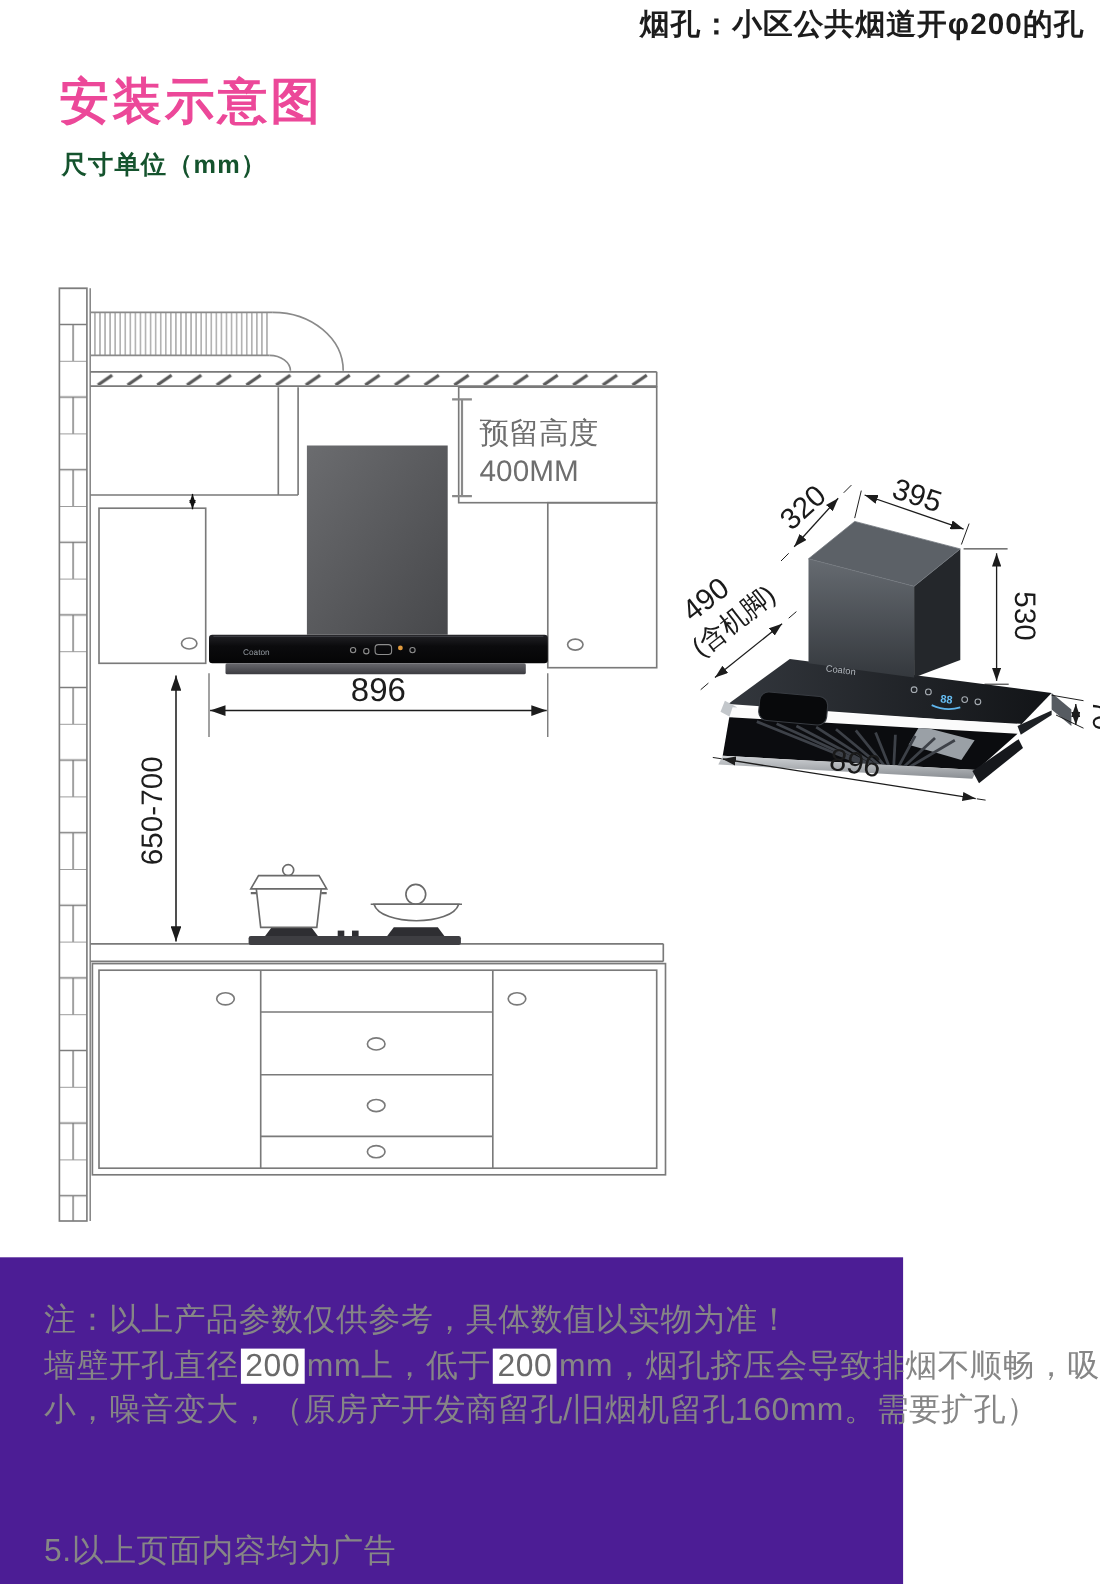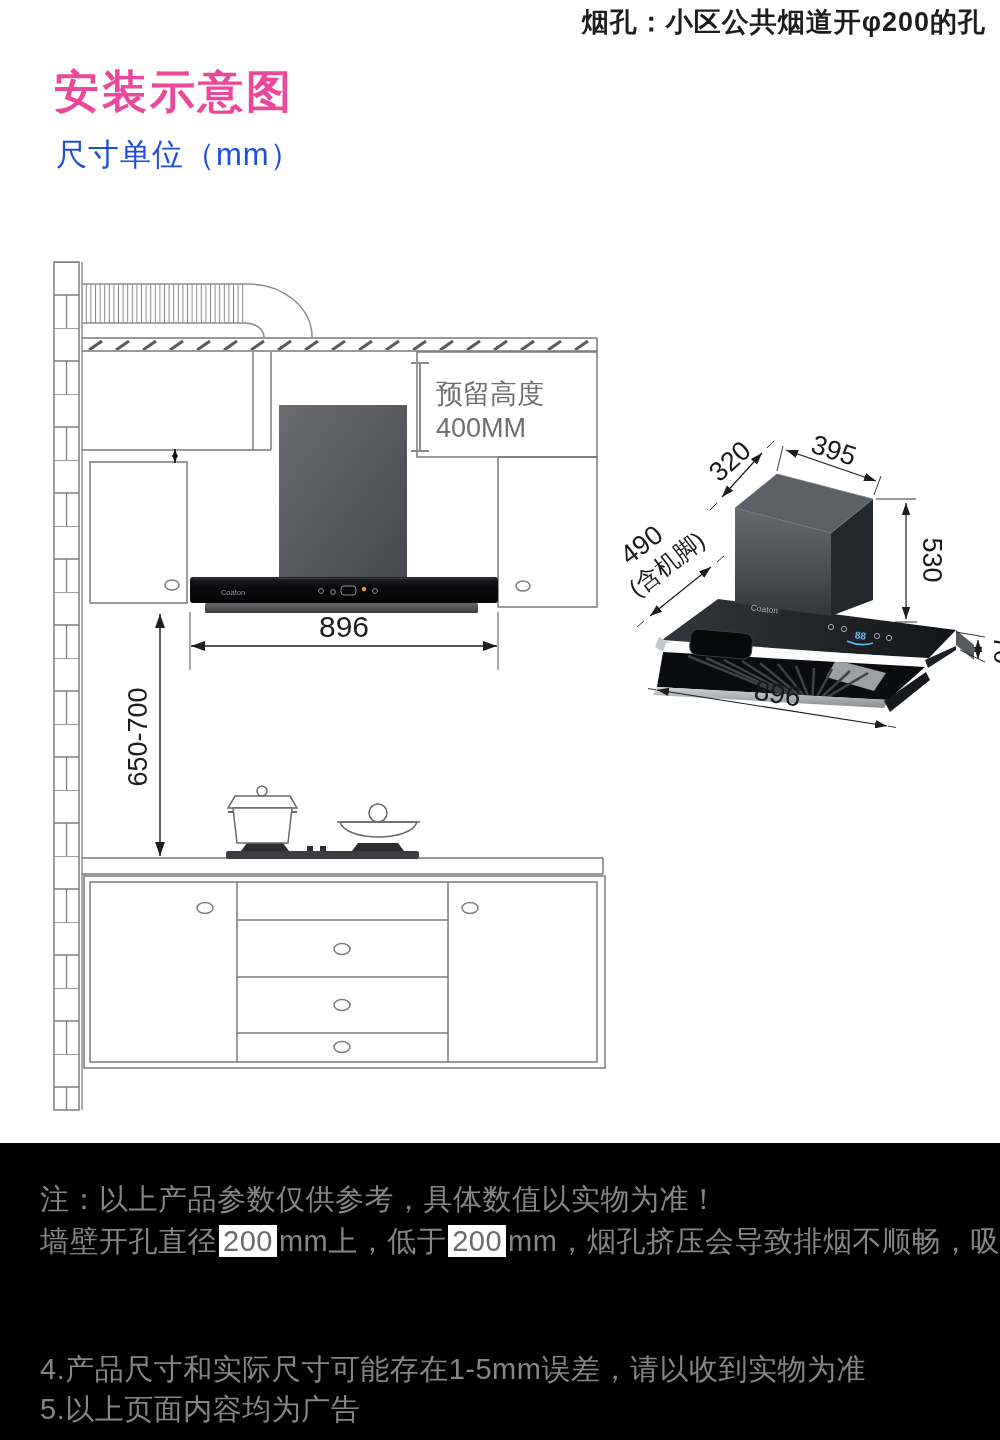--- a/index.html
+++ b/index.html
@@ -9,25 +9,25 @@
   }
   .top-note{
     position:absolute;top:8px;right:14px;text-align:left;
     font-size:27px;font-weight:bold;color:#1c1c1c;line-height:29px;letter-spacing:1px;
   }
   .page-title{
     position:absolute;left:54px;top:62px;font-size:45px;font-weight:bold;
     color:#ec4899;letter-spacing:3px;
   }
   .page-subtitle{
-    position:absolute;left:56px;top:134px;font-size:31px;color:#1d4ed8;letter-spacing:1px;
+    position:absolute;left:56px;top:134px;font-size:23px;color:#14532d;letter-spacing:1px;font-weight:bold;
   }
   .diagram-svg{position:absolute;left:0;top:0;}
   .notes-panel{
-    position:absolute;left:0;top:1143px;width:1000px;height:297px;background:#000000;
+    position:absolute;left:0;top:1143px;width:821px;height:297px;background:#4c1d95;
   }
   .note-line{
     position:absolute;left:40px;font-size:29px;color:#868686;white-space:nowrap;letter-spacing:0.5px;
   }
   .hl{
     background:#ffffff;color:#6a6a6a;padding:0 4px;margin:12px 2px;text-align:center;
   }
   svg text{font-family:"Liberation Sans","DejaVu Sans",sans-serif;}
 </style>
 </head>
@@ -248,15 +248,15 @@
       <text x="8" y="30" font-size="24" text-anchor="middle">(含机脚)</text>
     </g>
     <text transform="translate(994,650) rotate(90)" font-size="25" text-anchor="middle">70</text>
     <text transform="translate(776,703) rotate(9)" font-size="28" text-anchor="middle">896</text>
   </g>
 </svg>
 
 <div class="notes-panel">
   <div class="note-line" style="top:37px">注：以上产品参数仅供参考，具体数值以实物为准！</div>
   <div class="note-line" style="top:79px"><span>墙壁开孔直径</span><span class="hl">200</span><span>mm上，低于</span><span class="hl">200</span><span>mm，烟孔挤压会导致排烟不顺畅，吸力变</span></div>
-  <div class="note-line" style="top:207px">4.产品尺寸和实际尺寸可能存在1-5mm误差，请以收到实物为准</div>
+  <div class="note-line" style="top:119px">小，噪音变大，（原房产开发商留孔/旧烟机留孔160mm。需要扩孔）</div>
   <div class="note-line" style="top:247px">5.以上页面内容均为广告</div>
 </div>
 
 </body></html>

